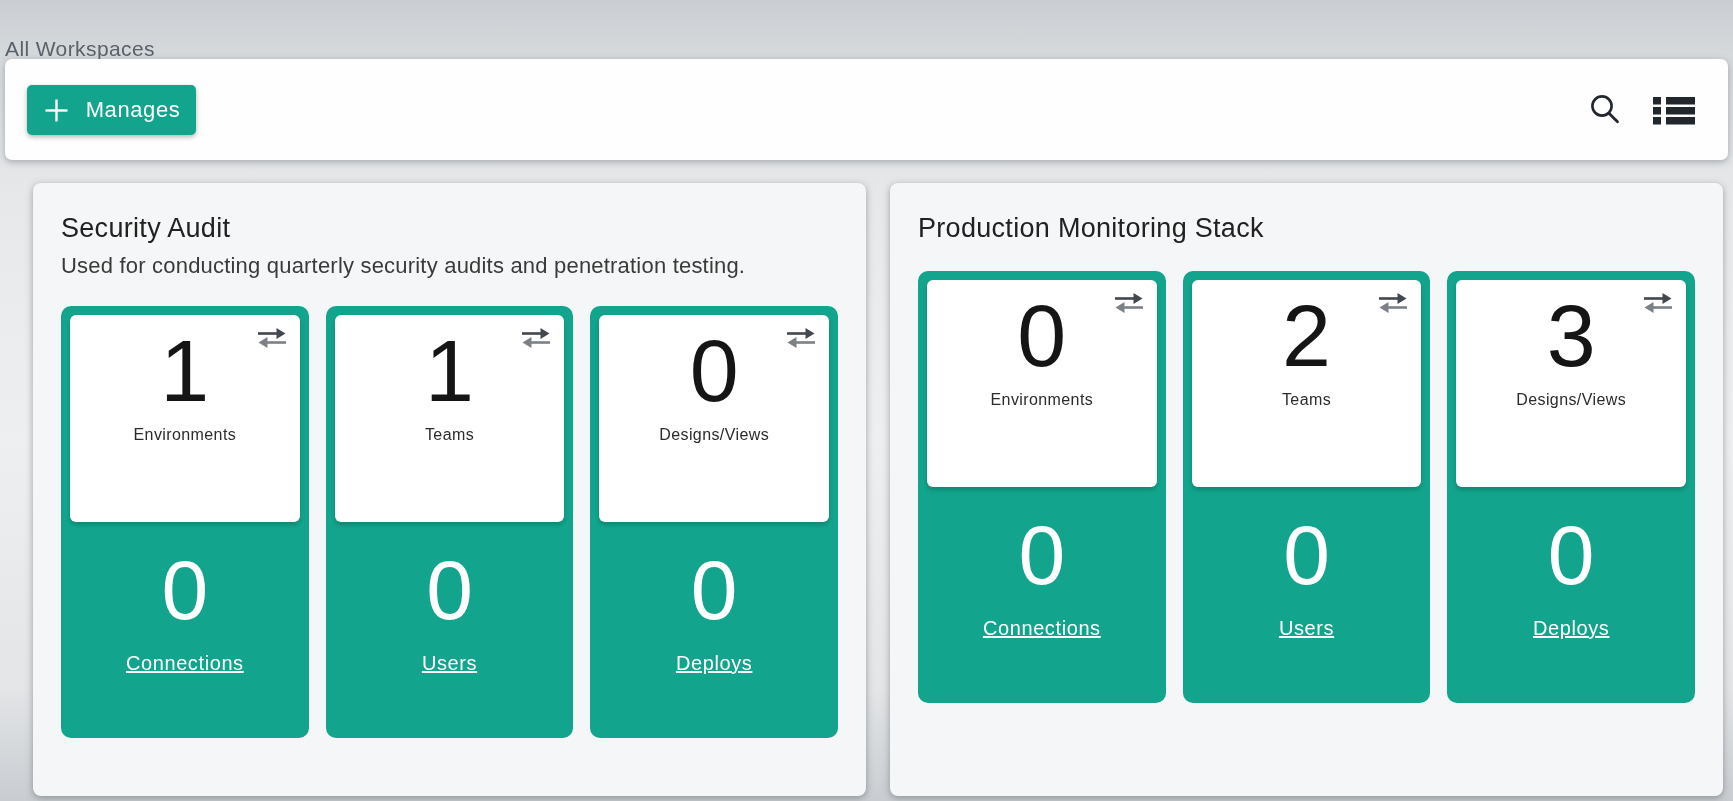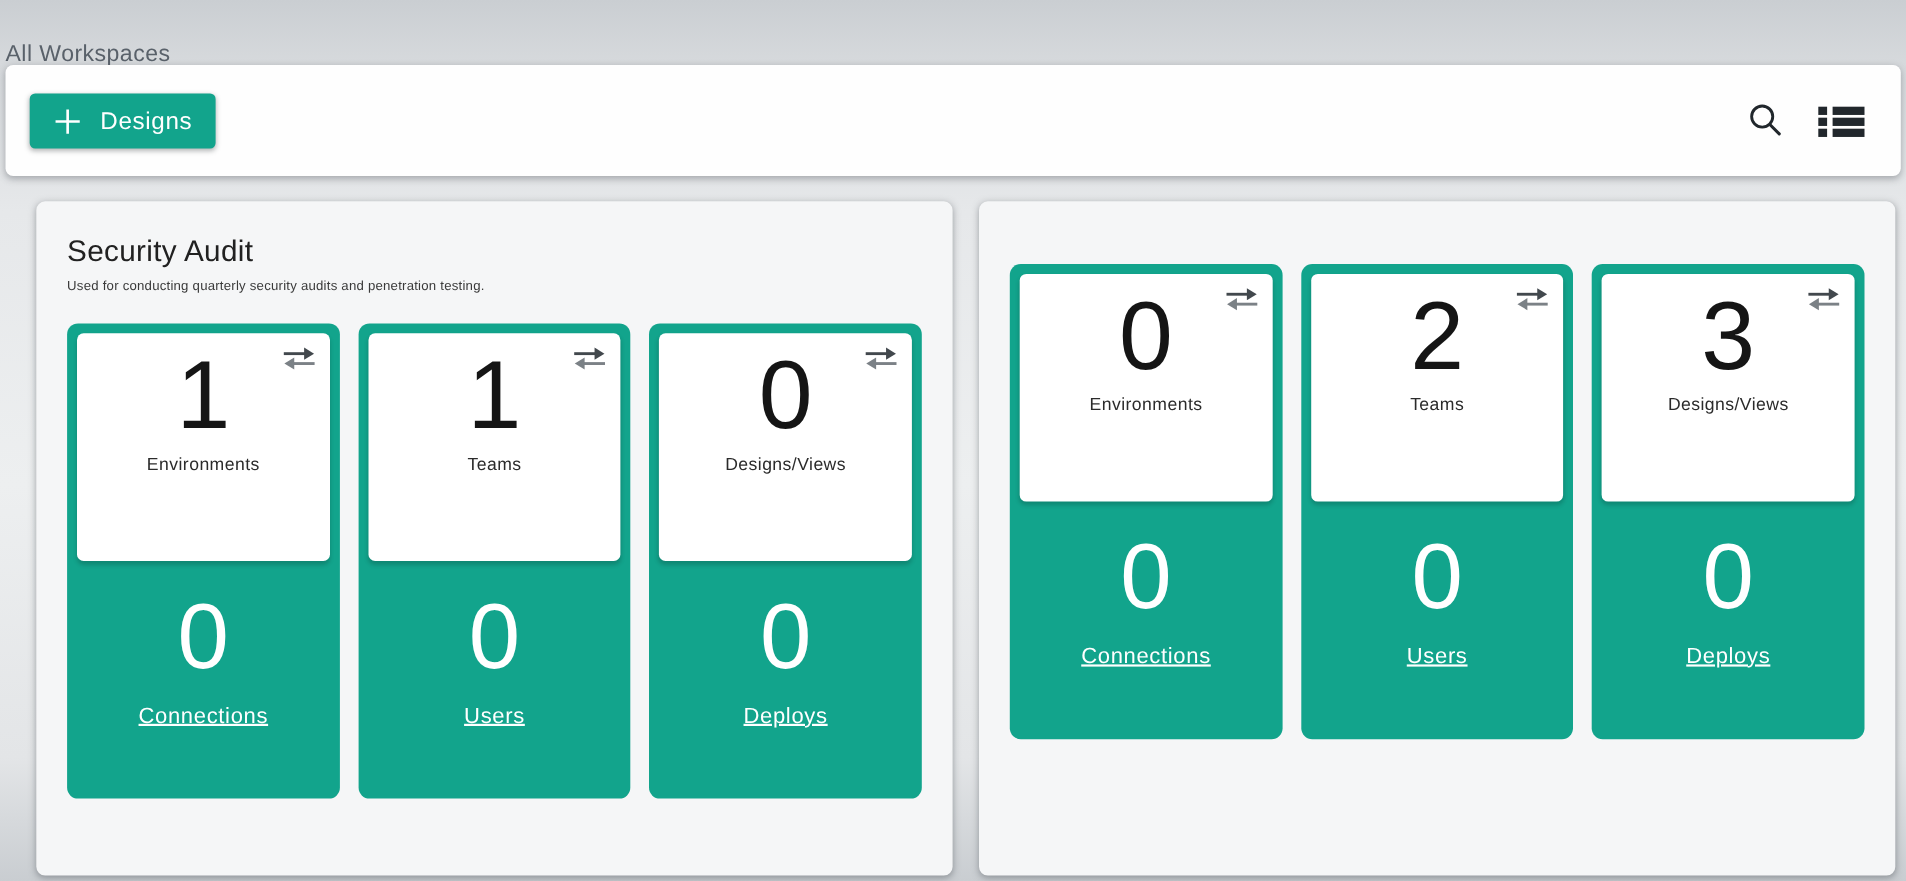--- a/index.html
+++ b/index.html
@@ -67,21 +67,21 @@
     padding: 30px 28px 0 28px;
   }
   .card-title {
     margin: 0;
     font-size: 27px; font-weight: 400;
     letter-spacing: 0.3px;
     color: #212121;
   }
   .card-desc {
     margin: 9px 0 0 0;
-    font-size: 12px;
+    font-size: 22px;
     letter-spacing: 0.2px;
     color: #3a3a3a;
   }
   .tiles {
     display: flex; gap: 17px;
     margin-top: 27px;
   }
   .tile {
     flex: 1;
     height: 432px;
@@ -132,21 +132,21 @@
 <body>
 
 <div class="page-title">All Workspaces</div>
 
 <div class="toolbar">
   <button class="create-btn">
     <svg width="27" height="27" viewBox="0 0 27 27" aria-hidden="true">
       <line x1="13.5" y1="2.5" x2="13.5" y2="24.5" stroke="#ffffff" stroke-width="2.4"></line>
       <line x1="2.5" y1="13.5" x2="24.5" y2="13.5" stroke="#ffffff" stroke-width="2.4"></line>
     </svg>
-    <span>Designs</span>
+    <span>Manages</span>
   </button>
   <div class="toolbar-icons">
     <button class="icon-btn">
       <svg width="34" height="34" viewBox="0 0 34 34" aria-hidden="true">
         <circle cx="14" cy="13" r="9.6" fill="none" stroke="#21272c" stroke-width="2.6"></circle>
         <line x1="21.2" y1="20.4" x2="29.5" y2="28.7" stroke="#21272c" stroke-width="2.8" stroke-linecap="round"></line>
       </svg>
     </button>
     <button class="icon-btn">
       <svg width="44" height="32" viewBox="0 0 44 32" aria-hidden="true">
@@ -222,20 +222,21 @@
         <div class="tile-bottom">
           <div class="tile-bottom-value">0</div>
           <div class="tile-bottom-label">Deploys</div>
         </div>
       </div>
 
     </div>
   </section>
 
   <section class="card">
+    <h2 class="card-title">Production Monitoring Stack</h2>
     <div class="tiles">
 
       <div class="tile">
         <div class="tile-top">
           <button class="swap-btn">
             <svg width="30" height="22" viewBox="0 0 30 22" aria-hidden="true">
               <rect x="1" y="5.2" width="19.5" height="2.6" fill="#42484d"></rect>
               <polygon points="19.5,1 28.5,6.5 19.5,12" fill="#42484d"></polygon>
               <rect x="9.5" y="14.2" width="19.5" height="2.6" fill="#7b8186"></rect>
               <polygon points="10.5,10 1.5,15.5 10.5,21" fill="#7b8186"></polygon>

